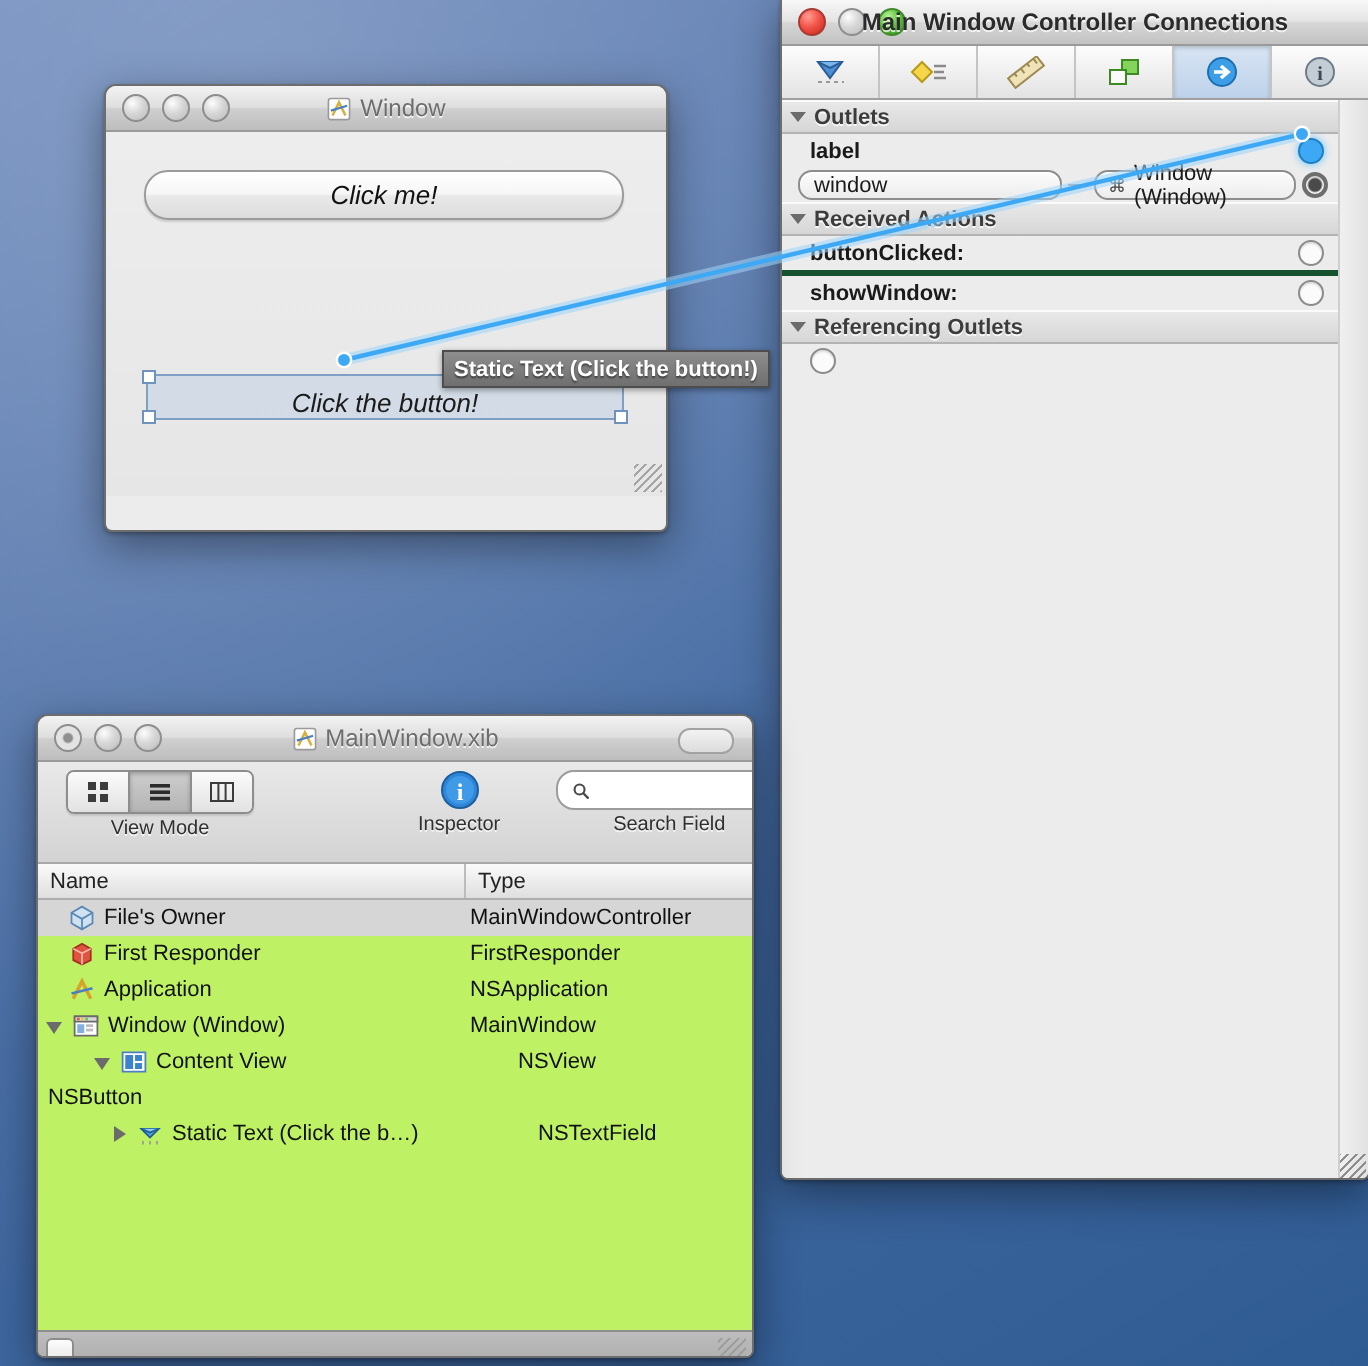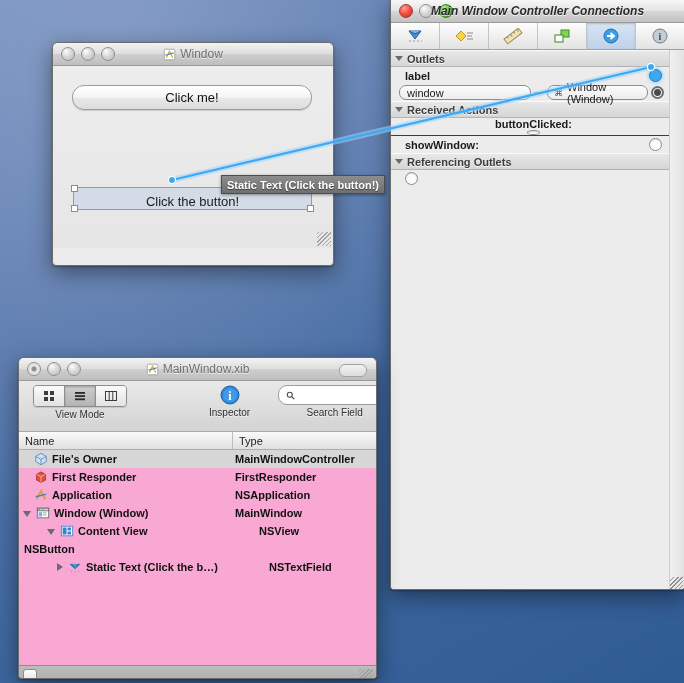--- a/index.html
+++ b/index.html
@@ -27,21 +27,21 @@
   .lt.red{background:radial-gradient(circle at 35% 28%,#ff9d93 0%,#f4554a 45%,#c4231b 100%);border-color:#a83a33;}
   .lt.grn{background:radial-gradient(circle at 35% 28%,#bdf39b 0%,#5cc23a 45%,#2f8a19 100%);border-color:#3f8a2b;}
   .wtitle{position:absolute;left:0;right:0;text-align:center;font-size:12px;color:#2b2b2b;
       font-weight:bold;text-shadow:0 1px 0 rgba(255,255,255,.75);pointer-events:none;
       display:flex;align-items:center;justify-content:center;gap:4px;}
   .wtitle.dim{color:#6d6d6d;font-weight:normal;}
   .xibicon{width:13px;height:13px;display:inline-block;vertical-align:middle;}
 
   
   #mockwin{left:52px;top:42px;width:280px;height:222px;}
-  #mockwin .body{height:182px;background:linear-gradient(180deg,#ededed,#e6e6e6);position:relative;}
+  #mockwin .body{height:182px;background:linear-gradient(180deg,#ededed,#e6e6e6);position:relative;font-style:italic;}
   .pushbtn{position:absolute;left:19px;top:19px;width:238px;height:23px;border-radius:12px;
       border:1px solid #9b9b9b;background:linear-gradient(180deg,#ffffff 0%,#f6f6f6 48%,#e9e9e9 52%,#dcdcdc 100%);
       box-shadow:0 1px 1px rgba(0,0,0,.14), inset 0 1px 0 #fff;
       display:flex;align-items:center;justify-content:center;font-size:13px;color:#111;}
   .statictext{position:absolute;left:20px;top:121px;width:237px;height:21px;
       border:1px solid #7f9fc4;background:rgba(190,207,228,.5);
       display:flex;align-items:flex-end;justify-content:center;font-size:13px;color:#1b1b1b;}
   .handle{position:absolute;width:5px;height:5px;background:#fff;border:1px solid #6f93bd;}
   .grip{position:absolute;right:2px;bottom:2px;width:14px;height:14px;
       background:
@@ -50,41 +50,41 @@
 
   
   #tooltip{position:absolute;left:221px;top:175px;height:17px;padding:0 5px;
       display:flex;align-items:center;
       background:linear-gradient(180deg,#8d8d8d,#6f6f6f);border:1px solid #4d4d4d;
       color:#fff;font-size:11px;font-weight:bold;text-shadow:0 1px 1px rgba(0,0,0,.5);
       box-shadow:0 1px 3px rgba(0,0,0,.4);white-space:nowrap;z-index:40;}
 
   
   #inspector{left:390px;top:0;width:293px;height:589px;border-radius:0 0 4px 4px;border-top:none;}
-  #inspector .titlebar{border-radius:0;font-style:italic;}
+  #inspector .titlebar{border-radius:0;}
   .insp-toolbar{height:26px;display:flex;border-bottom:1px solid #a0a0a0;
       background:linear-gradient(180deg,#fdfdfd,#e3e3e3);}
   .insp-tab{flex:1;display:flex;align-items:center;justify-content:center;
       border-right:1px solid #c4c4c4;cursor:default;}
   .insp-tab:last-child{border-right:none;}
   .insp-tab.sel{background:linear-gradient(180deg,#d7e4f3,#bed2ea);box-shadow:inset 0 1px 2px rgba(0,0,0,.18);}
   .insp-body{position:relative;height:calc(100% - 48px);background:#ececec;overflow:hidden;}
   .insp-scroll{position:absolute;right:0;top:0;bottom:0;width:14px;
       background:linear-gradient(90deg,#f0f0f0,#e2e2e2);border-left:1px solid #cfcfcf;}
   .insp-col{margin-right:14px;}
   .sec-head{height:15px;display:flex;align-items:center;gap:4px;padding-left:4px;
       background:linear-gradient(180deg,#e8e8e8,#d6d6d6);
       border-top:1px solid #fbfbfb;border-bottom:1px solid #b3b3b3;
       font-size:11px;font-weight:bold;color:#3c3c3c;text-shadow:0 1px 0 rgba(255,255,255,.8);}
   .tri{width:0;height:0;border-left:4px solid transparent;border-right:4px solid transparent;
       border-top:5px solid #6b6b6b;}
   .row{height:17px;display:flex;align-items:center;padding:0 8px 0 14px;
       font-size:11px;color:#1a1a1a;position:relative;font-weight:bold;}
   .row .lbl{flex:1;}
-  .row.sep{border-bottom:1px solid #14532d;flex-direction:column;}
+  .row.sep{border-bottom:3px solid #14532d;}
   .well{width:11px;height:11px;border-radius:50%;border:1px solid #8b8b8b;background:#fbfbfb;
       box-shadow:inset 0 1px 1px rgba(0,0,0,.12);}
   .well.filled{background:radial-gradient(circle,#4a4a4a 0 3px,#fbfbfb 4px);
       border:2px solid #6e6e6e;width:9px;height:9px;}
   .well.lit{background:#3da9f5;border-color:#1d7fc4;box-shadow:0 0 4px #63c0ff;}
   .connrow{height:17px;display:flex;align-items:center;padding:0 6px 0 8px;gap:3px;}
   .pill{height:13px;border:1px solid #8d8d8d;border-radius:7px;font-size:11px;color:#1a1a1a;
       background:linear-gradient(180deg,#fbfbfb,#ededed);display:flex;align-items:center;
       padding:0 7px;box-shadow:inset 0 1px 0 #fff;}
   .pill.src{width:116px;}
@@ -111,21 +111,21 @@
   .seg.on{background:linear-gradient(180deg,#cdcdcd,#b4b4b4);box-shadow:inset 0 1px 2px rgba(0,0,0,.25);}
   .searchfield{width:97px;height:18px;border:1px solid #9c9c9c;border-radius:9px;
       background:#fff;display:flex;align-items:center;padding:0 7px;gap:4px;}
   .searchfield input{border:none;outline:none;width:100%;font-size:11px;
       font-family:"Liberation Sans",sans-serif;background:transparent;}
   .list-head{height:17px;display:flex;background:linear-gradient(180deg,#fafafa,#dfdfdf);
       border-bottom:1px solid #aeaeae;font-size:11px;color:#222;}
   .list-head div{display:flex;align-items:center;padding-left:6px;}
   .col-name{width:207px;border-right:1px solid #bcbcbc;}
   .col-type{flex:1;}
-  .list-body{background:#f9a8d4;height:215px;overflow:hidden;position:relative;font-weight:bold;}
+  .list-body{background:#bef264;height:215px;overflow:hidden;position:relative;}
   .lrow{height:18px;display:flex;align-items:center;font-size:11px;color:#111;}
   .lrow.sel{background:#d6d6d6;}
   .lrow .nm{width:207px;display:flex;align-items:center;gap:4px;}
   .lrow .tp{flex:1;padding-left:5px;}
   .twist{width:0;height:0;border-top:4px solid transparent;border-bottom:4px solid transparent;
       border-left:6px solid #6b6b6b;margin-right:1px;}
   .twist.open{border-left:4px solid transparent;border-right:4px solid transparent;
       border-top:6px solid #6b6b6b;border-bottom:none;margin-top:2px;}
   .twist.hidden{visibility:hidden;}
   .ico{width:14px;height:14px;display:inline-block;}

